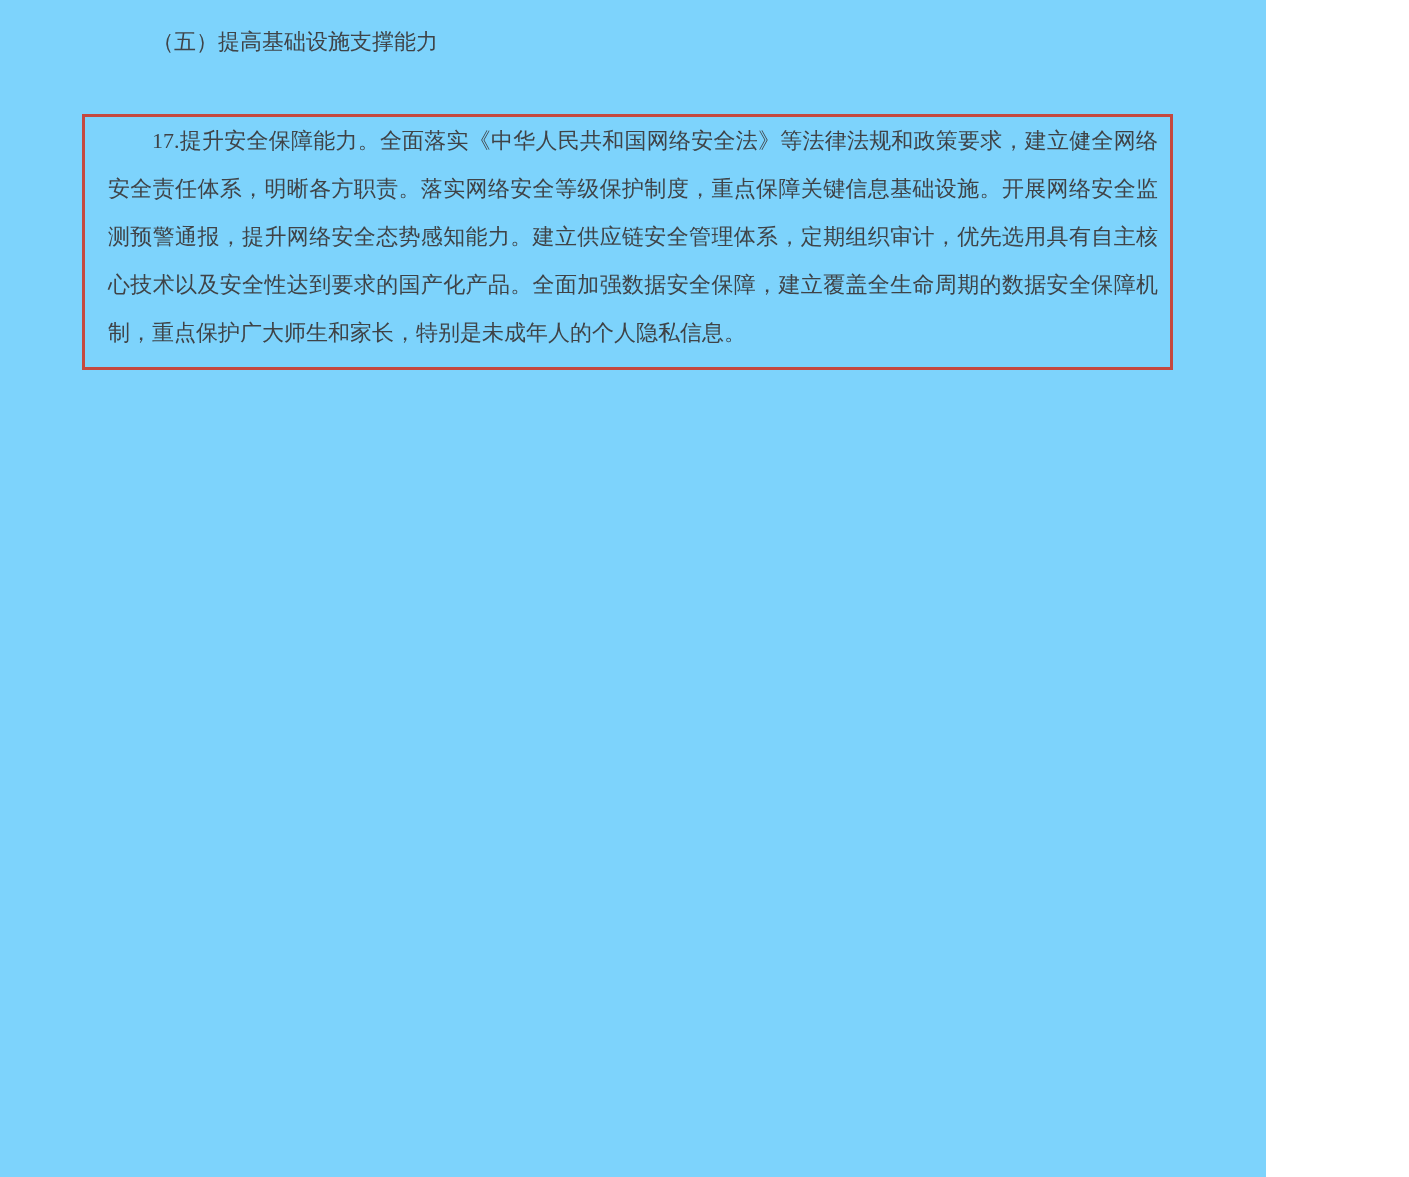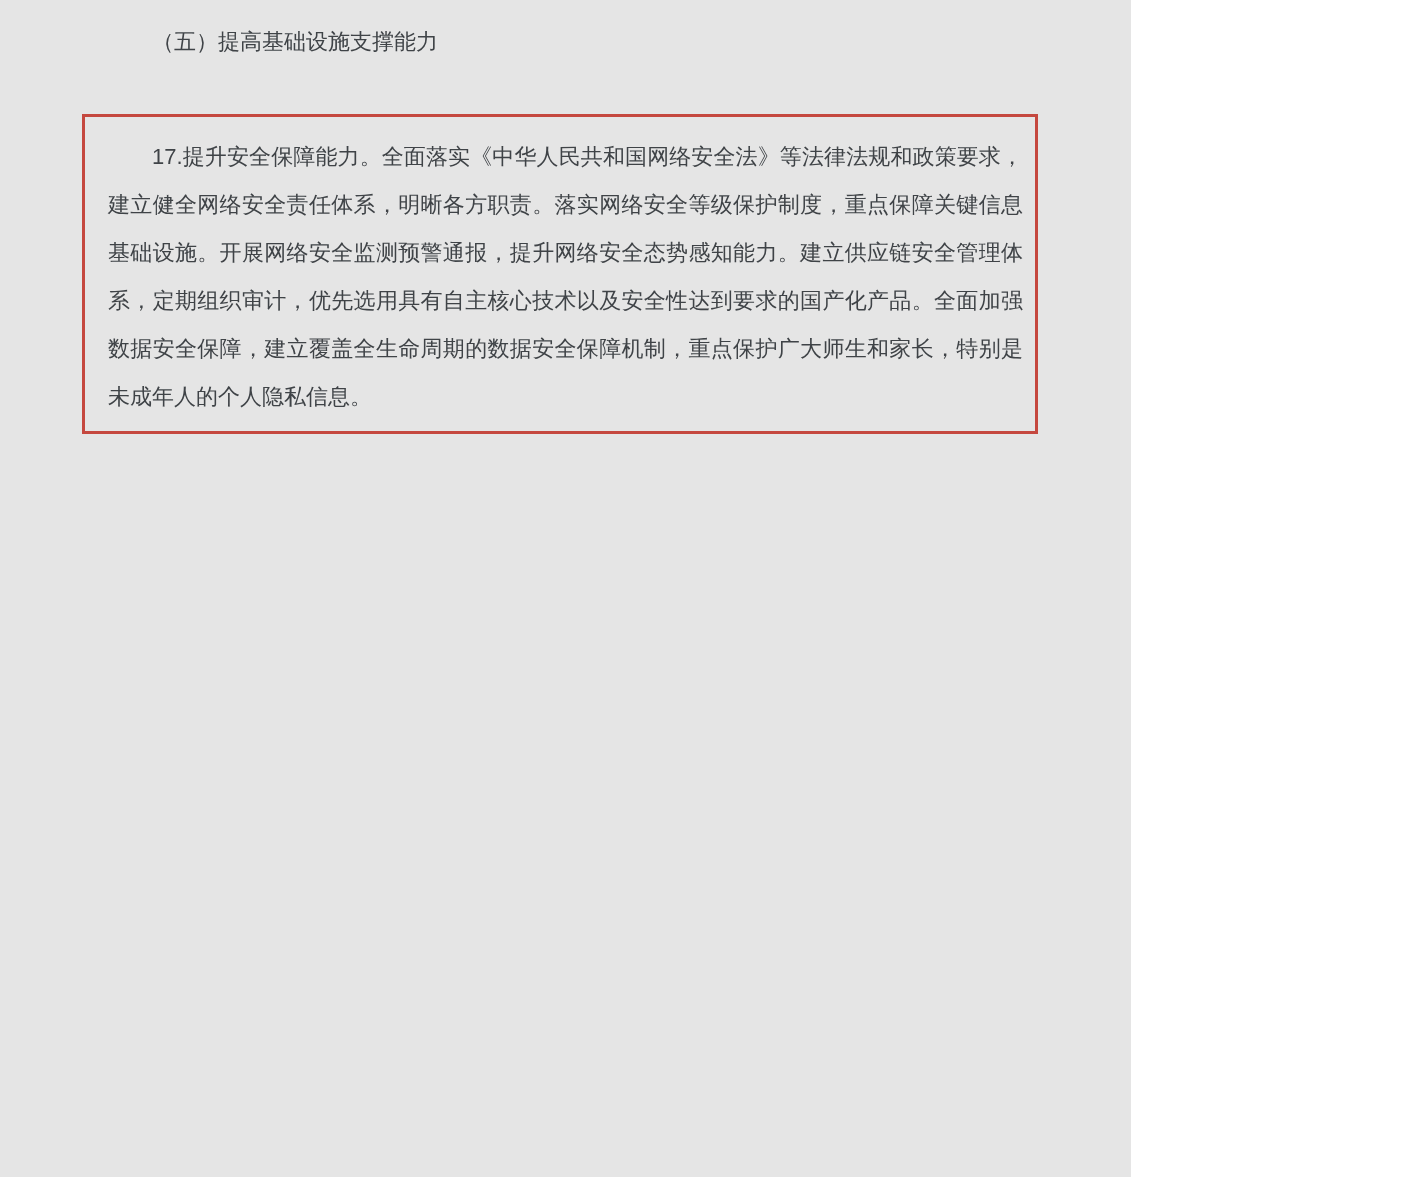--- a/index.html
+++ b/index.html
@@ -2,25 +2,25 @@
 <html lang="zh"><head>
 <meta charset="utf-8">
 <style>
   html, body {
     margin: 0;
     padding: 0;
     background: #ffffff;
   }
   .page {
     position: relative;
-    width: 1131px;
+    width: 1266px;
     height: 1177px;
-    background: #e5e5e5;
+    background: #7dd3fc;
     overflow: hidden;
-    font-family: Liberation Sans, sans-serif;
+    font-family: Liberation Serif, serif;
   }
   .content {
     padding: 18px 78px 0 108px;
     color: #3f4347;
     font-size: 22px;
     line-height: 48px;
     text-align: justify;
   }
   .section-heading {
     margin: 0;
@@ -31,21 +31,21 @@
     line-height: 48px;
   }
   .para {
     margin: 48px 0 0 0;
     text-indent: 2em;
   }
   .highlight-box {
     box-sizing: border-box;
     border: 3px solid #c5483f;
     margin: 48px 15px 0 -26px;
-    padding: 16px 12px 10px 23px;
+    padding: 0 12px 10px 23px;
   }
   .highlight-box .para {
     margin: 0;
   }
 </style>
 </head>
 <body>
 
 <div class="page">
   <div class="content">

